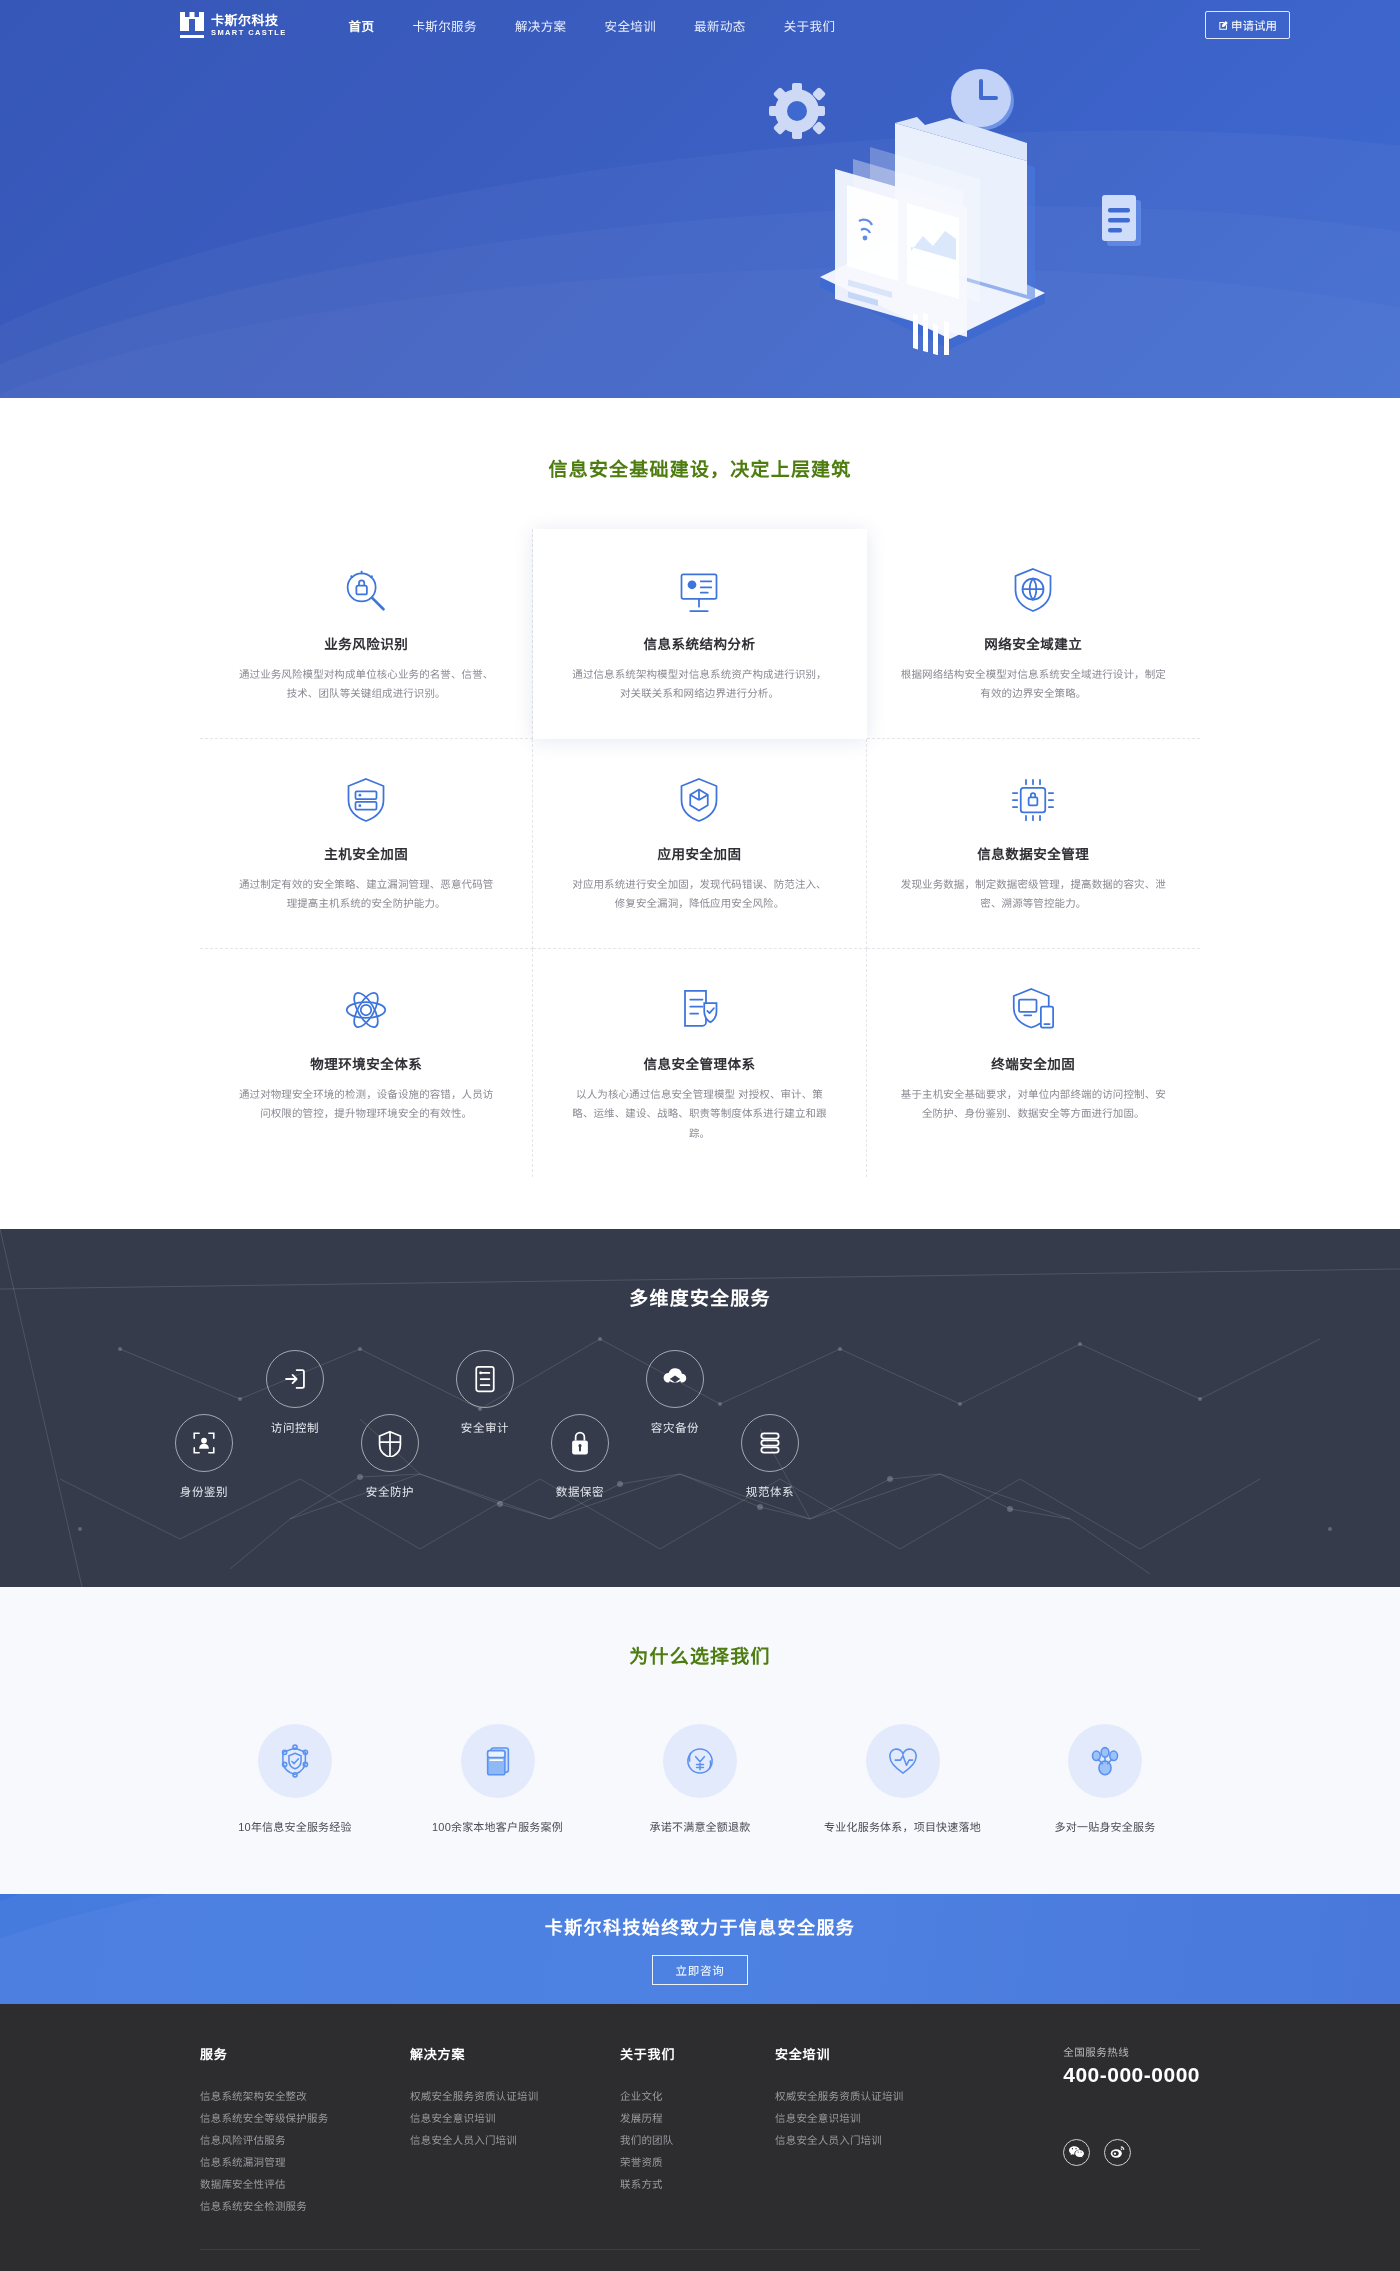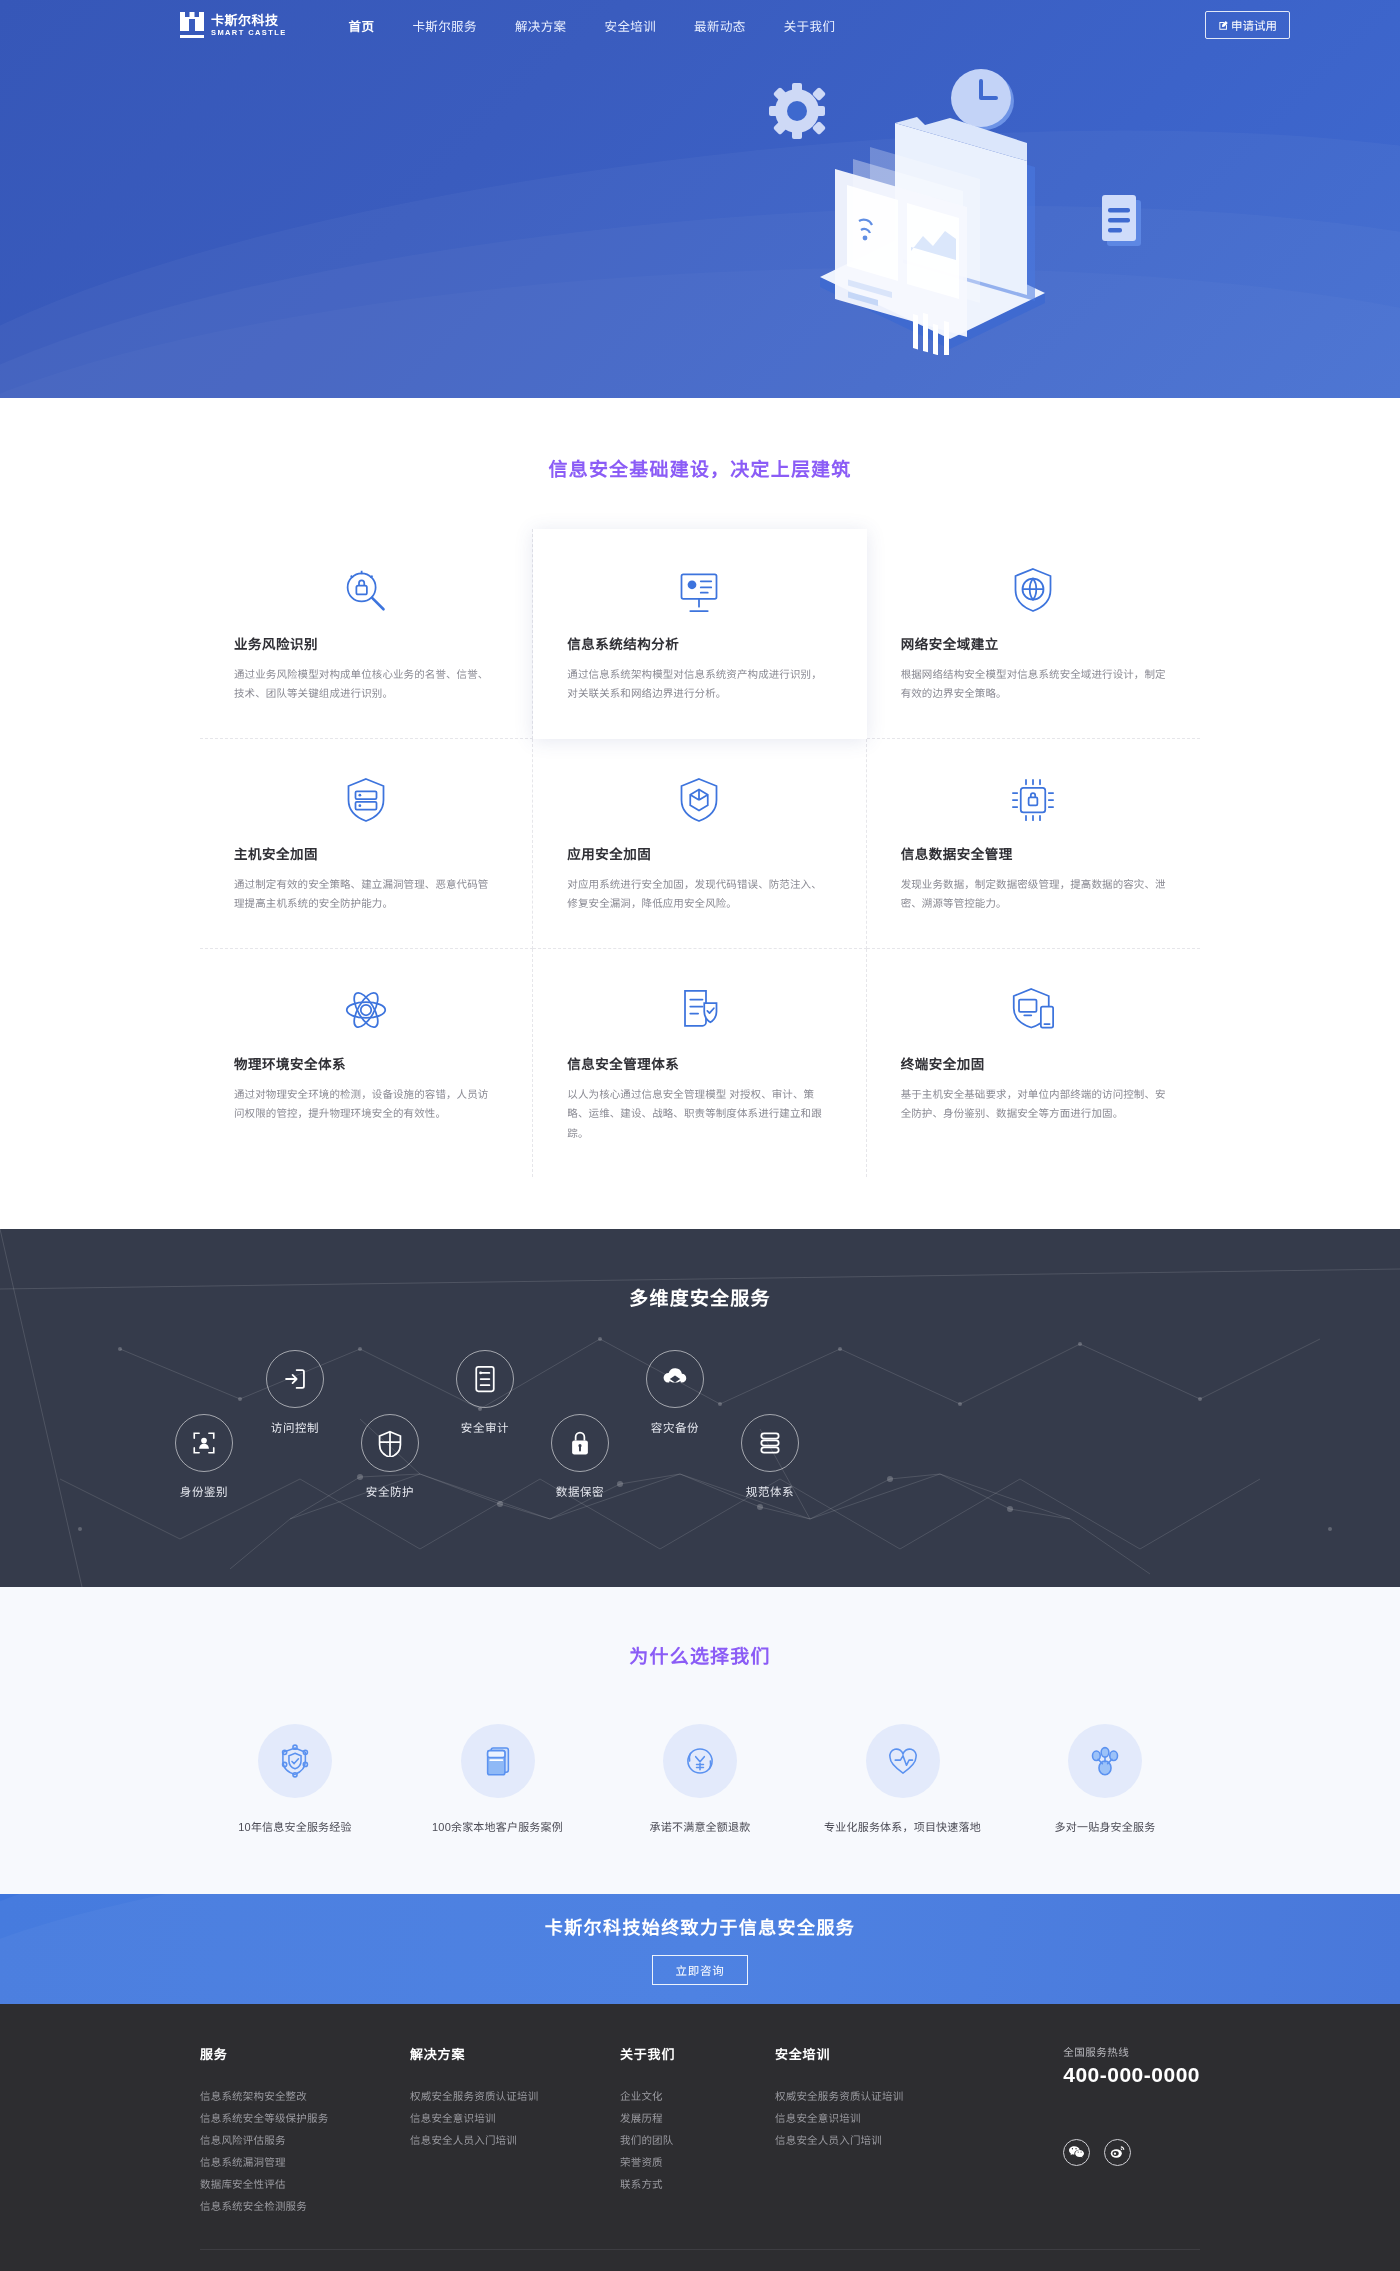--- a/index.html
+++ b/index.html
@@ -63,29 +63,29 @@
     font-size:29px;font-weight:700;color:#fff;letter-spacing:1.5px;margin-bottom:26px;
   }
   .hero-sub{font-size:12.5px;line-height:2;color:#dfe7fb;letter-spacing:.3px;}
 
   
   .hero-art{position:absolute;left:735px;top:55px;width:460px;height:300px;z-index:3;}
 
   
   .features{padding:56px 0 52px;background:#fff;}
   .sec-title{
-    text-align:center;font-size:19px;font-weight:700;color:#8b5cf6;
+    text-align:center;font-size:19px;font-weight:700;color:#4d7c0f;
     letter-spacing:1.2px;
     font-family:Liberation Serif, serif;
   }
   .grid{
     width:1000px;margin:48px auto 0;display:grid;grid-template-columns:repeat(3,1fr);
   }
   .cell{
-    padding:30px 34px 34px;text-align:left;position:relative;
+    padding:30px 34px 34px;text-align:center;position:relative;
     border-right:1px dashed #e6e6ea;border-bottom:1px dashed #e6e6ea;
   }
   .cell:nth-child(3n){border-right:none;}
   .cell:nth-child(n+7){border-bottom:none;}
   .cell.active{
     box-shadow:0 2px 18px rgba(60,80,150,.13);border-right-color:transparent;
     border-bottom-color:transparent;background:#fff;z-index:2;
   }
   .cell-ico{height:62px;display:flex;align-items:center;justify-content:center;margin-bottom:12px;}
   .cell-ttl{font-size:13.5px;font-weight:700;color:#2f2f35;margin-bottom:12px;letter-spacing:.5px;}

